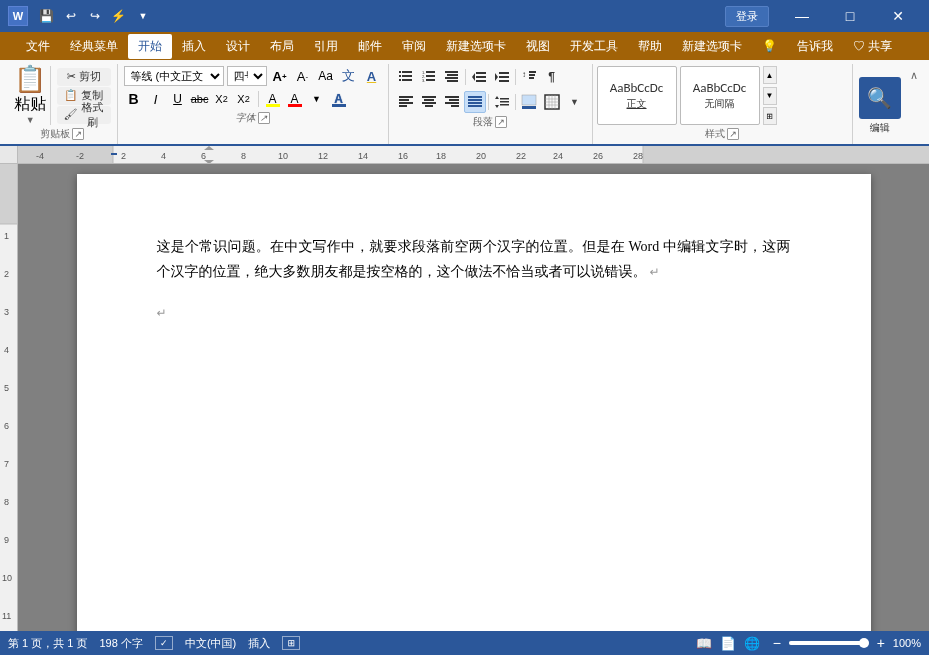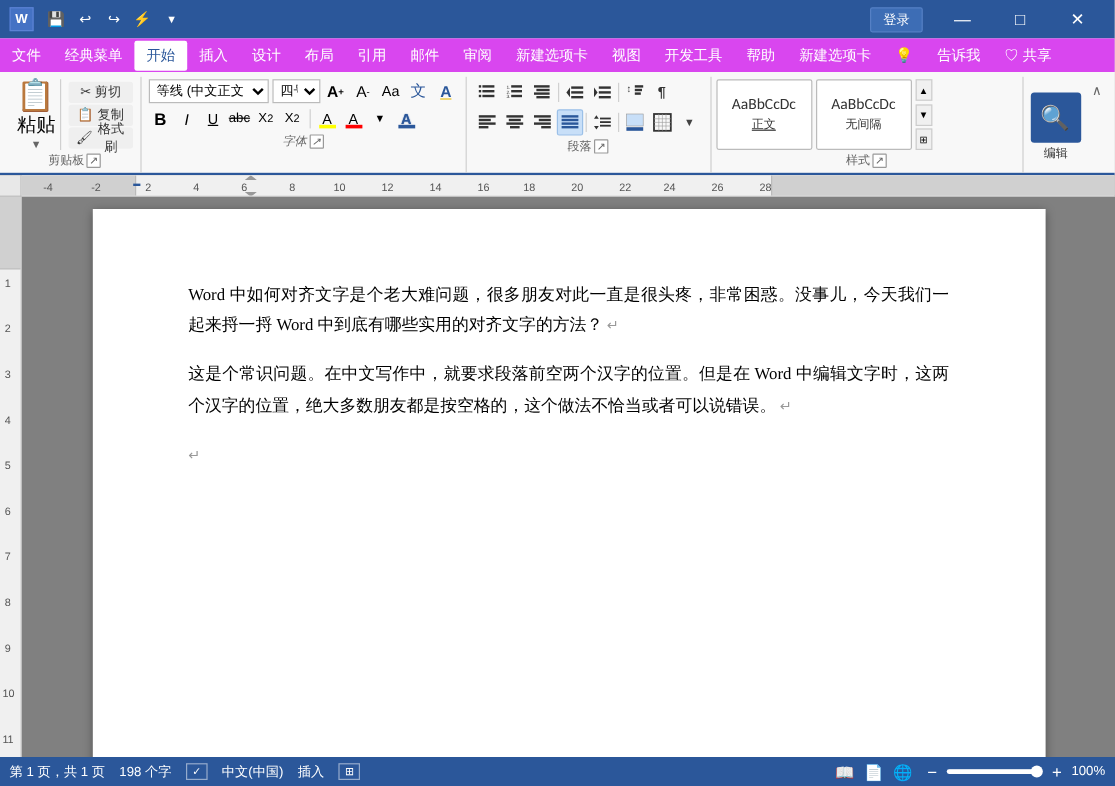--- a/index.html
+++ b/index.html
@@ -19,25 +19,25 @@
     .title-bar-icon { width: 20px; height: 20px; background: #4472c4; border: 1px solid #5b82d4; display: flex; align-items: center; justify-content: center; font-size: 11px; font-weight: bold; color: white; }
     .title-bar-buttons-left { display: flex; align-items: center; gap: 2px; margin-left: 4px; }
     .title-bar-btn { width: 22px; height: 22px; background: transparent; border: none; color: white; cursor: pointer; font-size: 12px; display: flex; align-items: center; justify-content: center; border-radius: 2px; }
     .title-bar-center { flex: 1; text-align: center; font-size: 12px; color: white; }
     .title-bar-right { display: flex; align-items: center; gap: 2px; }
     .win-btn { width: 46px; height: 32px; background: transparent; border: none; color: white; cursor: pointer; font-size: 14px; display: flex; align-items: center; justify-content: center; }
     .login-btn { background: #3d6db5; border: 1px solid #5580c5; color: white; padding: 2px 10px; font-size: 11px; cursor: pointer; border-radius: 2px; margin-right: 8px; }
 
     
     .menu-bar {
-      background: #d946ef;
+      background: #a16207;
       height: 28px;
       display: flex;
       align-items: center;
-      padding: 0 0;
+      padding: 0 16px;
     }
     .menu-item {
       color: white;
       padding: 4px 10px;
       cursor: pointer;
       font-size: 12px;
       border-radius: 2px;
     }
     .menu-item.active { background: white; color: #2b579a; }
     .ribbon-btn {
@@ -464,23 +464,20 @@
         <text x="4" y="379" font-size="9" fill="#555">9</text>
         <text x="2" y="417" font-size="9" fill="#555">10</text>
         <text x="2" y="455" font-size="9" fill="#555">11</text>
         <text x="2" y="493" font-size="9" fill="#555">12</text>
       </svg>
     </div>
 
     <div style="flex:1; overflow-y:auto; overflow-x:hidden; background:#808080; display:flex; justify-content:center; padding:10px 20px 20px 20px;">
       <div class="word-page">
 
-        <div class="doc-paragraph">
-          <span>Word 中如何对齐文字是个老大难问题，很多朋友对此一直是很头疼，非常困惑。没事儿，今天我们一起来捋一捋 Word 中到底有哪些实用的对齐文字的方法？</span><span class="return-mark"> ↵</span>
-        </div>
 
         <div class="doc-paragraph">
           <span>这是个常识问题。在中文写作中，就要求段落前空两个汉字的位置。但是在 Word 中编辑文字时，这两个汉字的位置，绝大多数朋友都是按空格的，这个做法不恰当或者可以说错误。</span><span class="return-mark"> ↵</span>
         </div>
 
 
         <div class="doc-paragraph">
           <span class="return-mark">↵</span>
         </div>
       </div>

